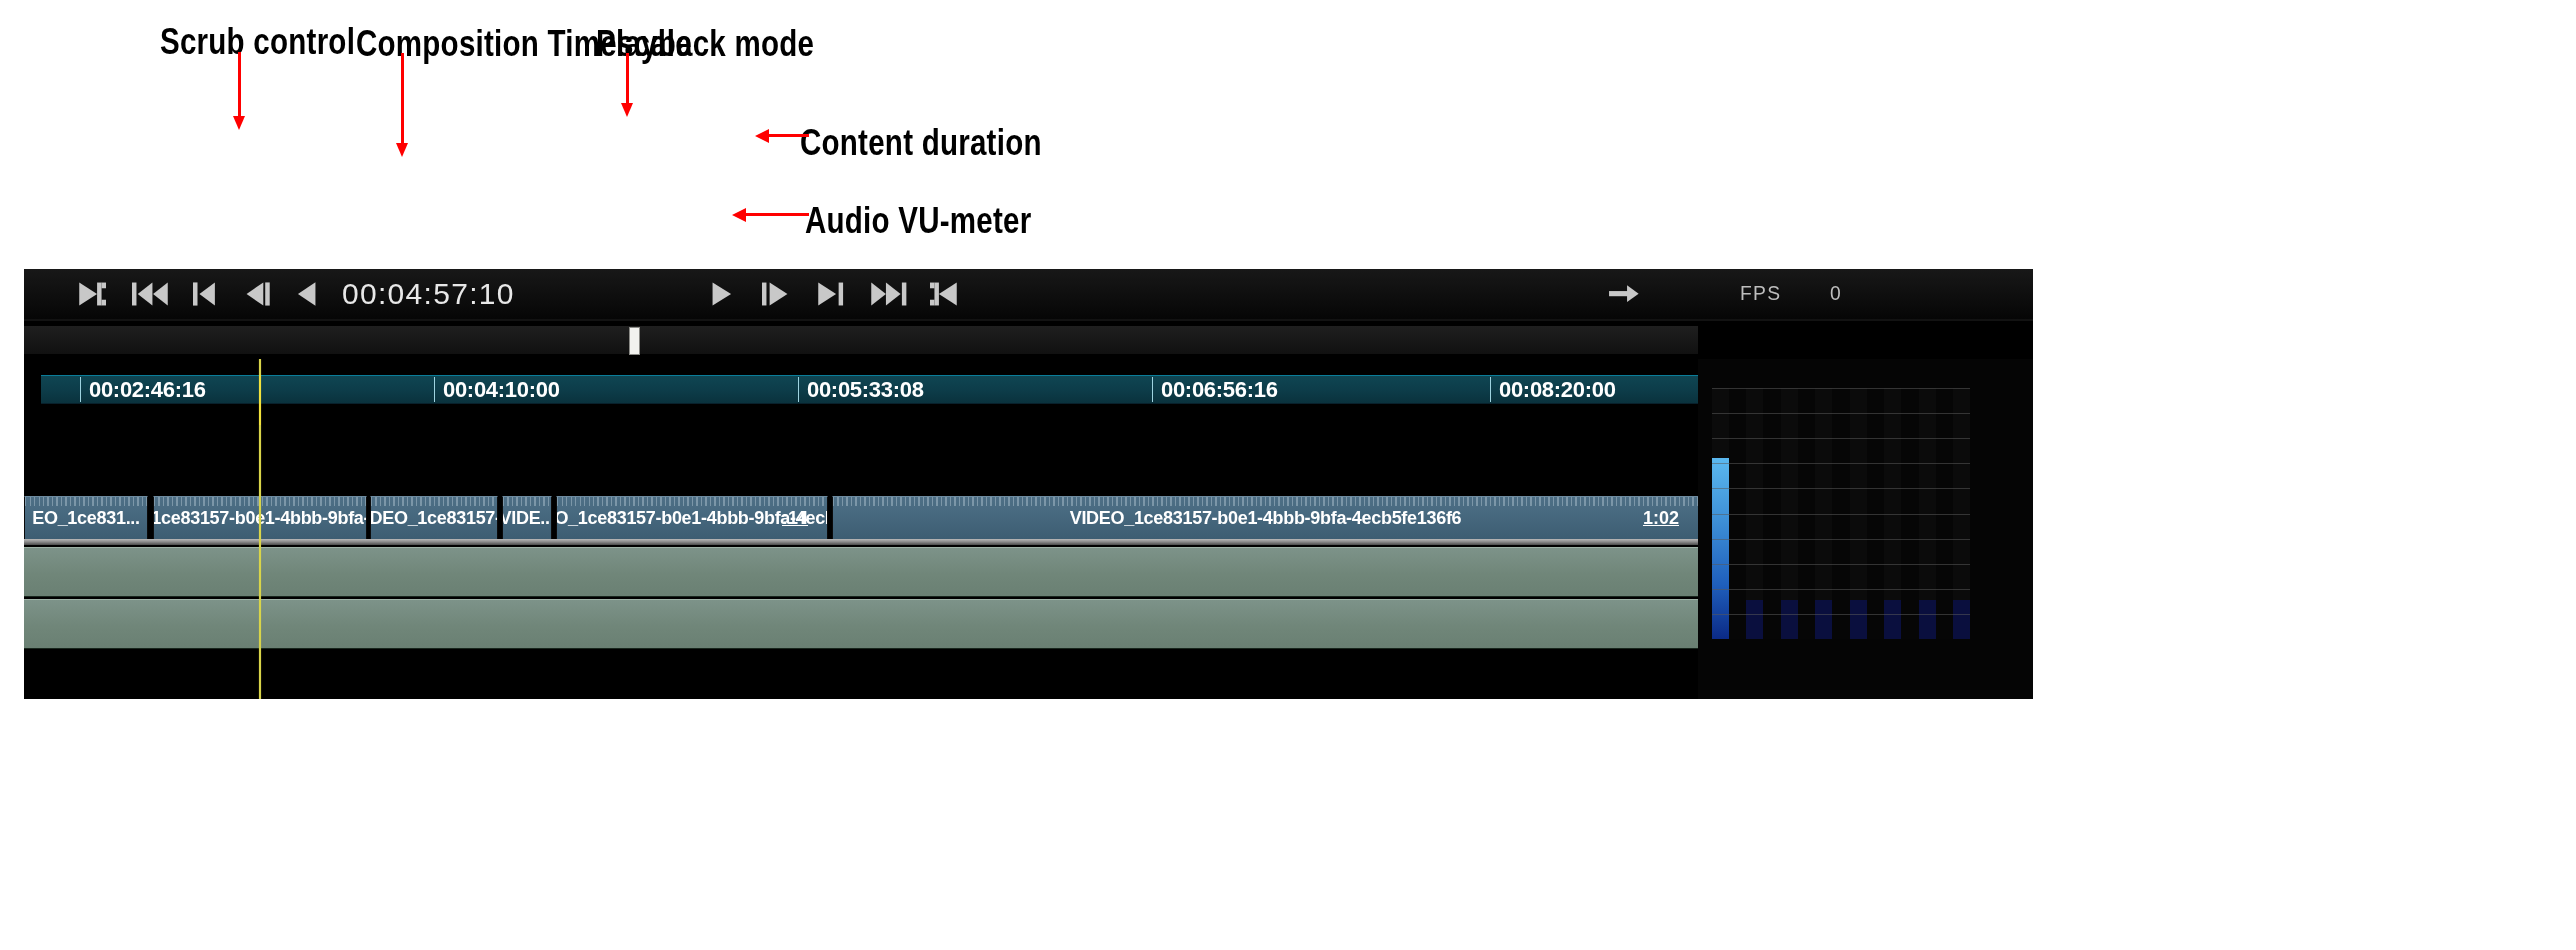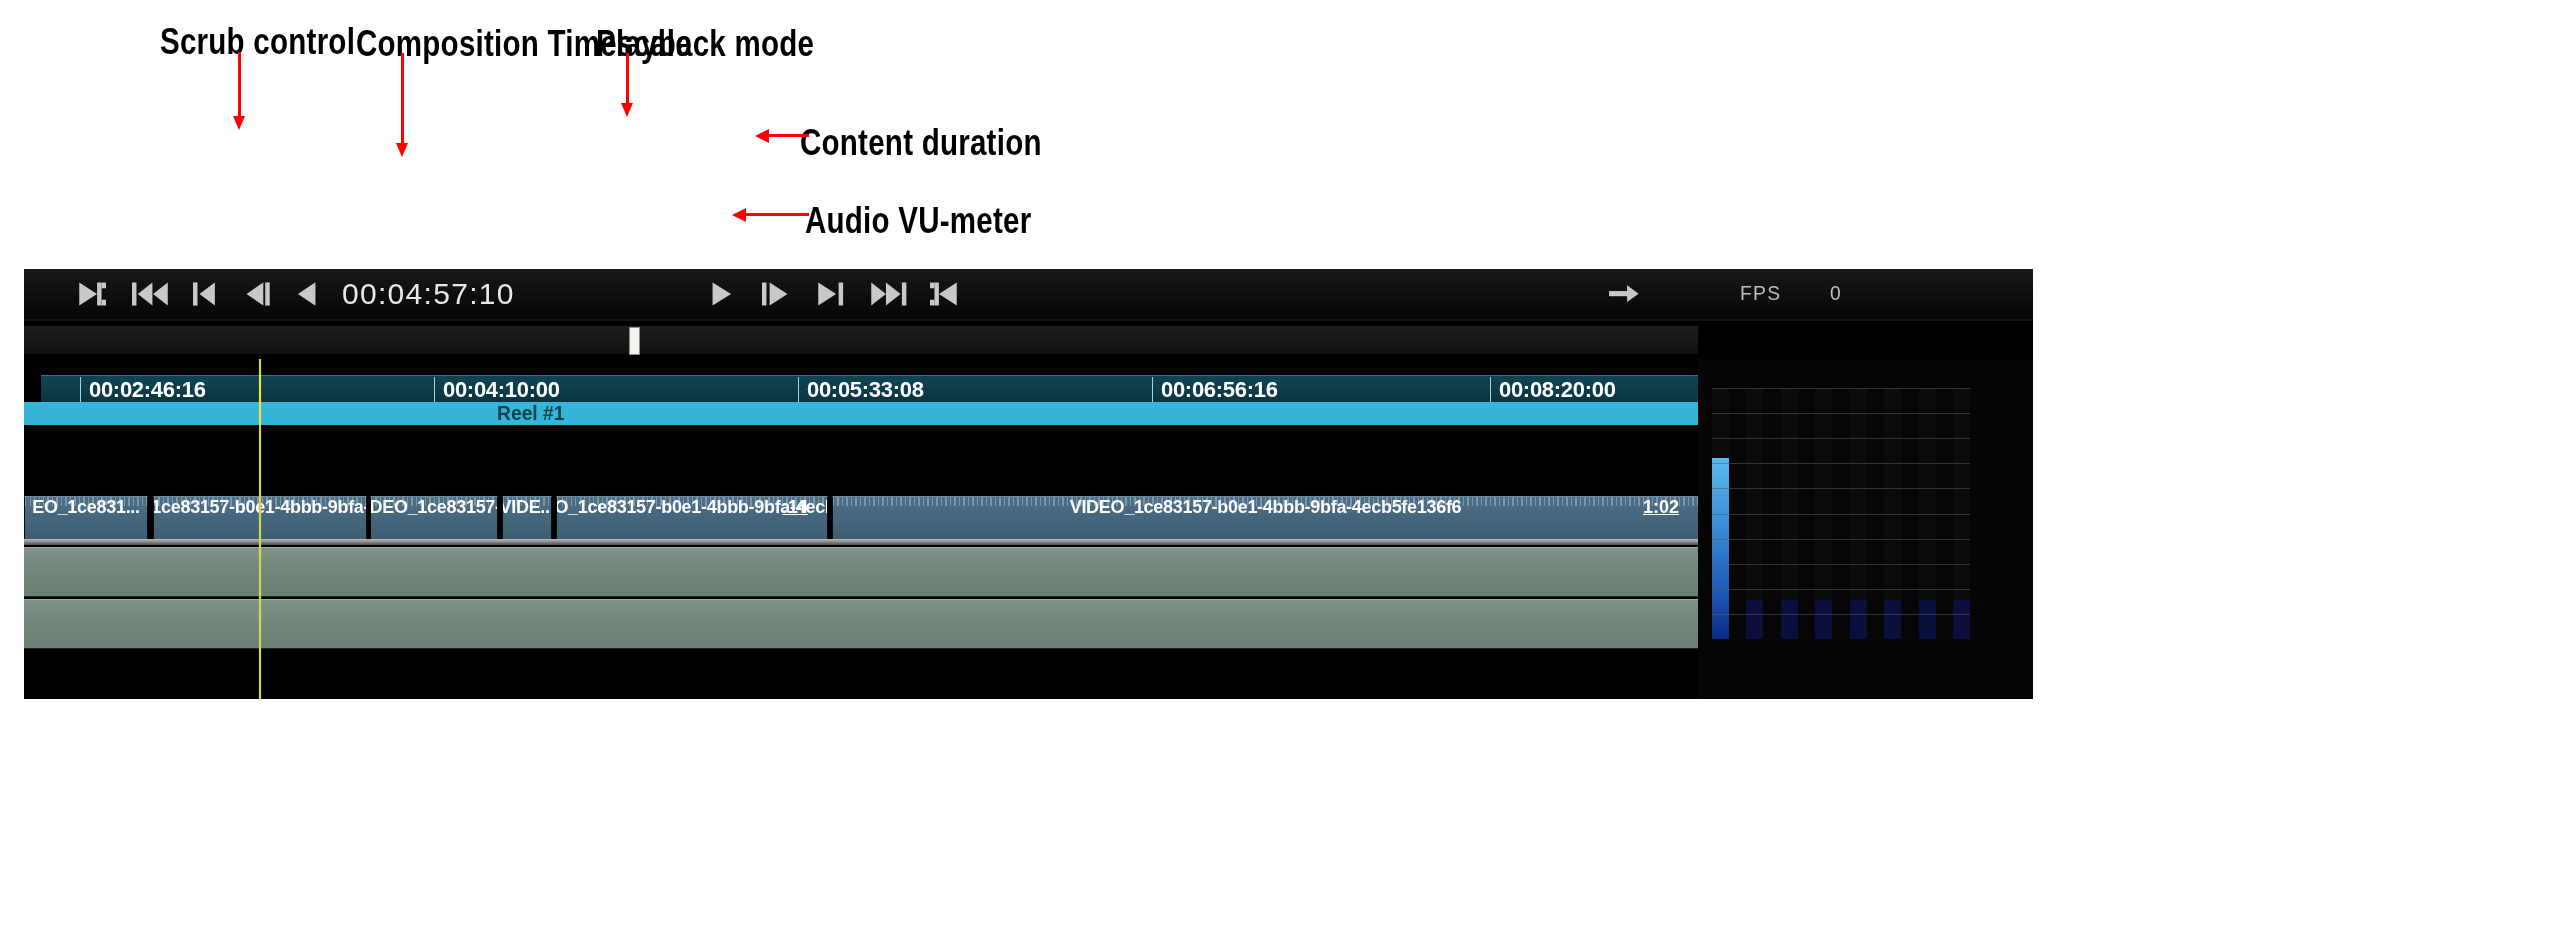--- a/index.html
+++ b/index.html
@@ -109,21 +109,21 @@
     font-size:18px;font-weight:bold;letter-spacing:0;
   }
 
   
   #cliprow{position:absolute;left:0;top:137px;width:1674px;height:44px;}
   .clip{
     position:absolute;top:0;height:44px;box-sizing:border-box;
     background:linear-gradient(#4e6f86 0%,#47697f 40%,#3d5d72 100%);
     border-left:1.3px solid #0b0b0b;border-right:1.3px solid #0b0b0b;
     border-top:0.6px solid #6d8ba0;border-bottom:0.6px solid #16222b;
-    display:flex;align-items:flex-start;justify-content:center;
+    display:flex;align-items:center;justify-content:center;
     overflow:hidden;
   }
   .clip .cname{
     color:#ffffff;font-size:18px;font-weight:bold;white-space:nowrap;
     letter-spacing:-0.3px;padding:0 3.9px;
   }
   .clip .ctc{
     position:absolute;right:19px;color:#ffffff;font-size:18px;font-weight:bold;text-decoration:underline;
   }
   
@@ -320,23 +320,20 @@
       <div class="tick" style="left:1111px;">
         <div class="bar"></div>
         <div class="lbl">00:06:56:16</div>
       </div>
       <div class="tick" style="left:1449px;">
         <div class="bar"></div>
         <div class="lbl">00:08:20:00</div>
       </div>
     </div>
 
-    <div id="reelband">
-      <div class="rlbl" style="left:473px;">Reel #1</div>
-    </div>
 
 
     <div id="cliprow">
       <div class="clip" style="left:0;width:124px;">
         <div class="wf"></div>
         <div class="cname">EO_1ce831...</div>
       </div>
       <div class="clip" style="left:129px;width:214px;">
         <div class="wf"></div>
         <div class="cname">VIDEO_1ce83157-b0e1-4bbb-9bfa-4ecb5...</div>

